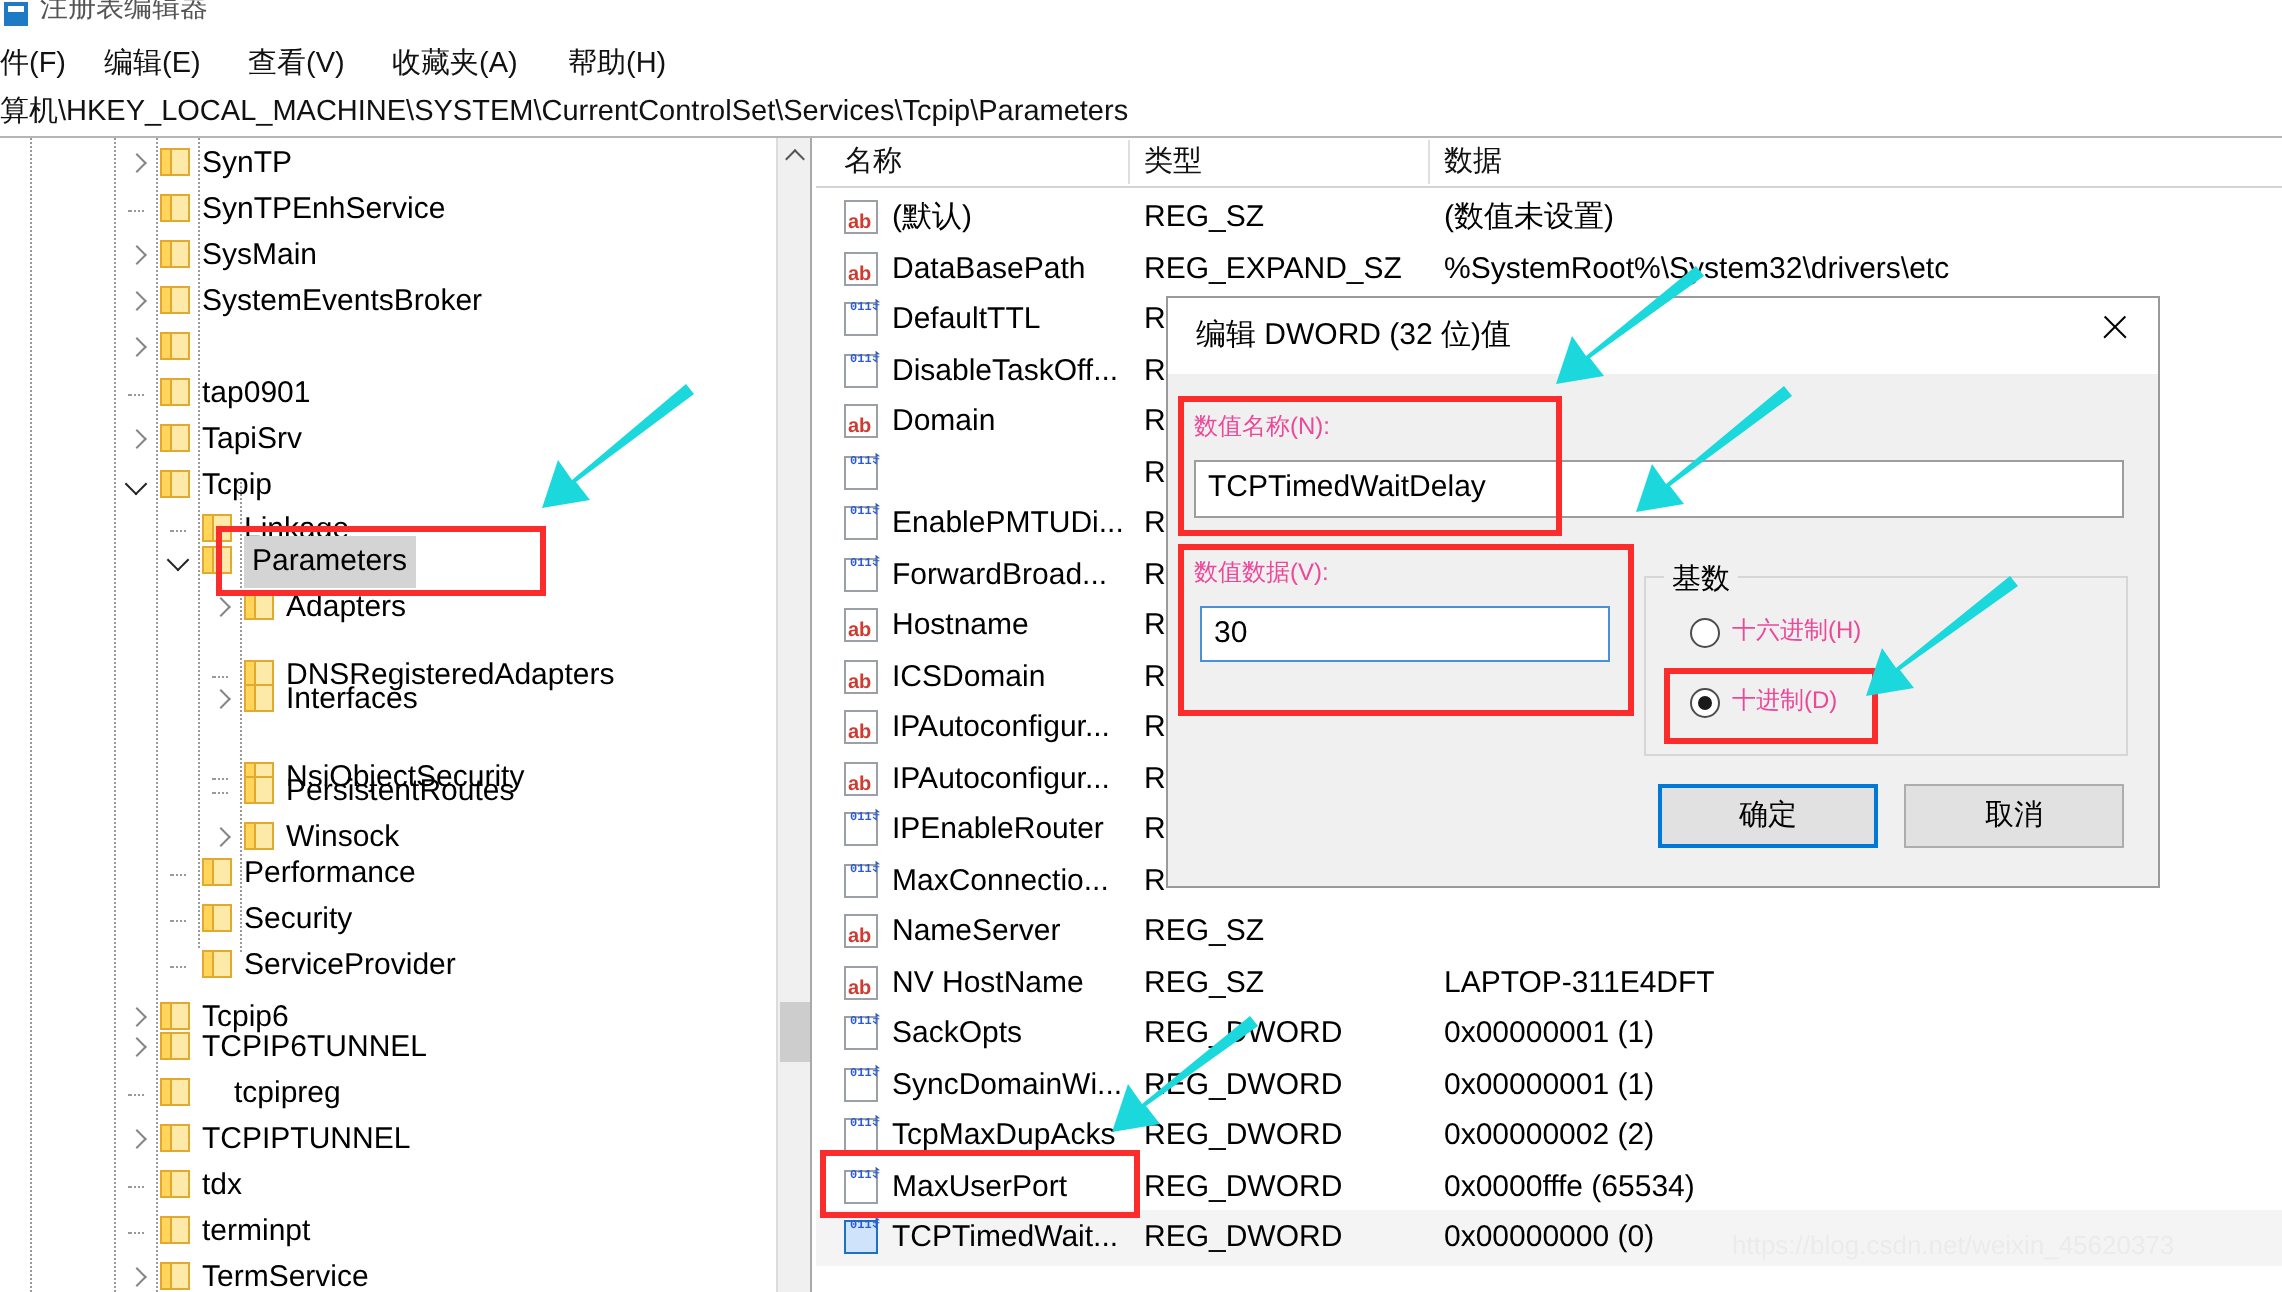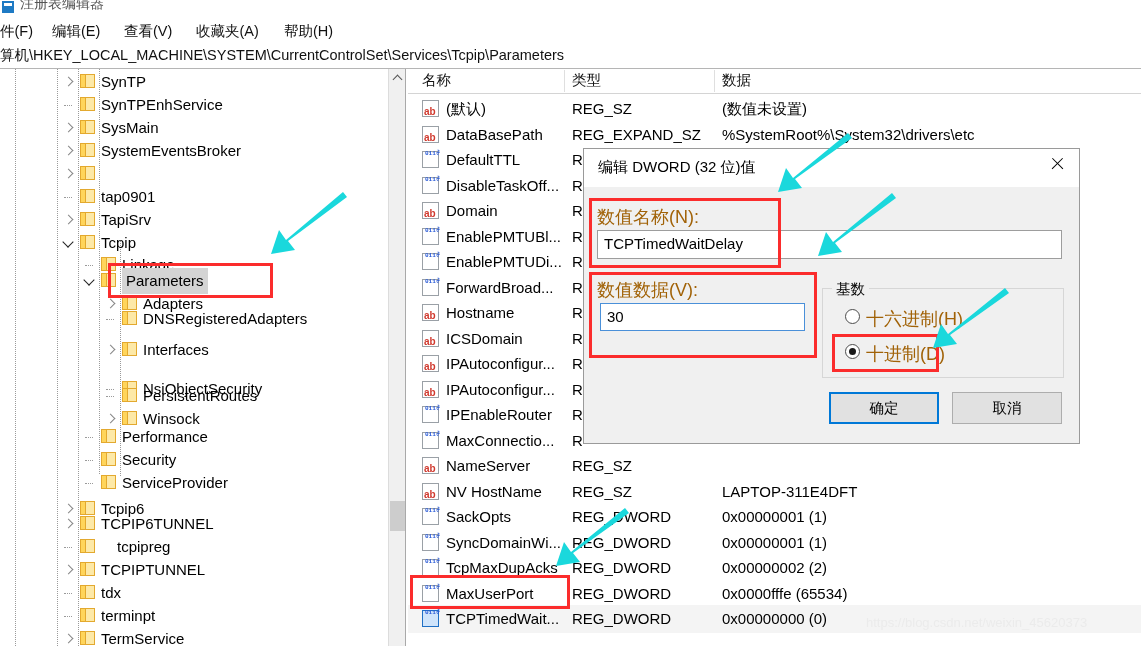--- a/index.html
+++ b/index.html
@@ -66,21 +66,21 @@
   .ldata{position:absolute;left:314px;top:0;}
 
   
   #dialog{position:absolute;left:583px;top:148px;width:495px;height:294px;background:#f0f0f0;border:1px solid #9a9a9a;box-shadow:0 0 0 0 rgba(0,0,0,0);}
   #dlgtitlebar{position:absolute;left:0;top:0;width:495px;height:38px;background:#ffffff;}
   #dlgtitle{position:absolute;left:14px;top:9px;font-size:15px;color:#000;white-space:nowrap;}
   #dlgclose{position:absolute;right:0;top:0;width:45px;height:30px;}
   #dlgclose:before,#dlgclose:after{content:"";position:absolute;left:16px;top:14px;width:15px;height:1.4px;background:#000;}
   #dlgclose:before{transform:rotate(45deg);}
   #dlgclose:after{transform:rotate(-45deg);}
-  .dlabel{position:absolute;font-size:18px;color:#a16207;white-space:nowrap;}
+  .dlabel{position:absolute;font-size:12px;color:#ec4899;white-space:nowrap;}
   .dinput{position:absolute;background:#fff;box-sizing:border-box;font-size:15px;color:#000;padding:2px 6px;line-height:22px;}
   #nameinput{left:597px;top:230px;width:465px;height:29px;border:1px solid #9d9d9d;}
   #datainput{left:600px;top:303px;width:205px;height:28px;border:1px solid #4a90d9;}
   #basegroup{position:absolute;left:822px;top:288px;width:240px;height:88px;border:1px solid #d6d6d6;}
   #baselegend{position:absolute;left:832px;top:280px;background:#f0f0f0;padding:0 4px;font-size:14.5px;}
   .radio{position:absolute;width:15px;height:15px;border:1.4px solid #4c4c4c;border-radius:50%;background:#fff;box-sizing:border-box;}
   .radio.on:after{content:"";position:absolute;left:3px;top:3px;width:7px;height:7px;background:#1a1a1a;border-radius:50%;}
   .dbtn{position:absolute;height:32px;background:#e1e1e1;border:1px solid #adadad;font-size:14.5px;color:#000;text-align:center;line-height:30px;box-sizing:border-box;}
   .dbtn.primary{background:#e1e1e1;border:2px solid #0078d7;line-height:28px;}
 
@@ -197,21 +197,21 @@
         <div class="tlabel sel" style="left: 122px;">Parameters</div>
       </div>
       <div class="trow" style="left: 0px; top: 222px; width: 388px;">
         <div class="chev closed" style="left: 104px;"></div>
         <div class="folder" style="left: 122px;">
           <span class="tab"></span>
           <span class="fr"></span>
         </div>
         <div class="tlabel" style="left: 143px;">Adapters</div>
       </div>
-      <div class="trow" style="left: 0px; top: 237px; width: 316px; padding-left: 36px;">
+      <div class="trow" style="left: 0px; top: 256px; width: 316px; padding-left: 36px;">
         <div class="dash" style="left: 106px;"></div>
         <div class="folder" style="left: 122px;">
           <span class="tab"></span>
           <span class="fr"></span>
         </div>
         <div class="tlabel" style="left: 143px;">DNSRegisteredAdapters</div>
       </div>
       <div class="trow" style="left: 0px; top: 268px; width: 388px;">
         <div class="chev closed" style="left: 104px;"></div>
         <div class="folder" style="left: 122px;">
@@ -367,21 +367,20 @@
         <span class="ldata"></span>
       </div>
       <div class="lrow" style="top: 128px;">
         <span class="vicon ab"></span>
         <span class="lname">Domain</span>
         <span class="ltype">R</span>
         <span class="ldata"></span>
       </div>
       <div class="lrow" style="top: 153.5px;">
         <span class="vicon dw"></span>
-        <span class="lname">EnablePMTUBl...</span>
         <span class="ltype">R</span>
         <span class="ldata"></span>
       </div>
       <div class="lrow" style="top: 179px;">
         <span class="vicon dw"></span>
         <span class="lname">EnablePMTUDi...</span>
         <span class="ltype">R</span>
         <span class="ldata"></span>
       </div>
       <div class="lrow" style="top: 204.5px;">

